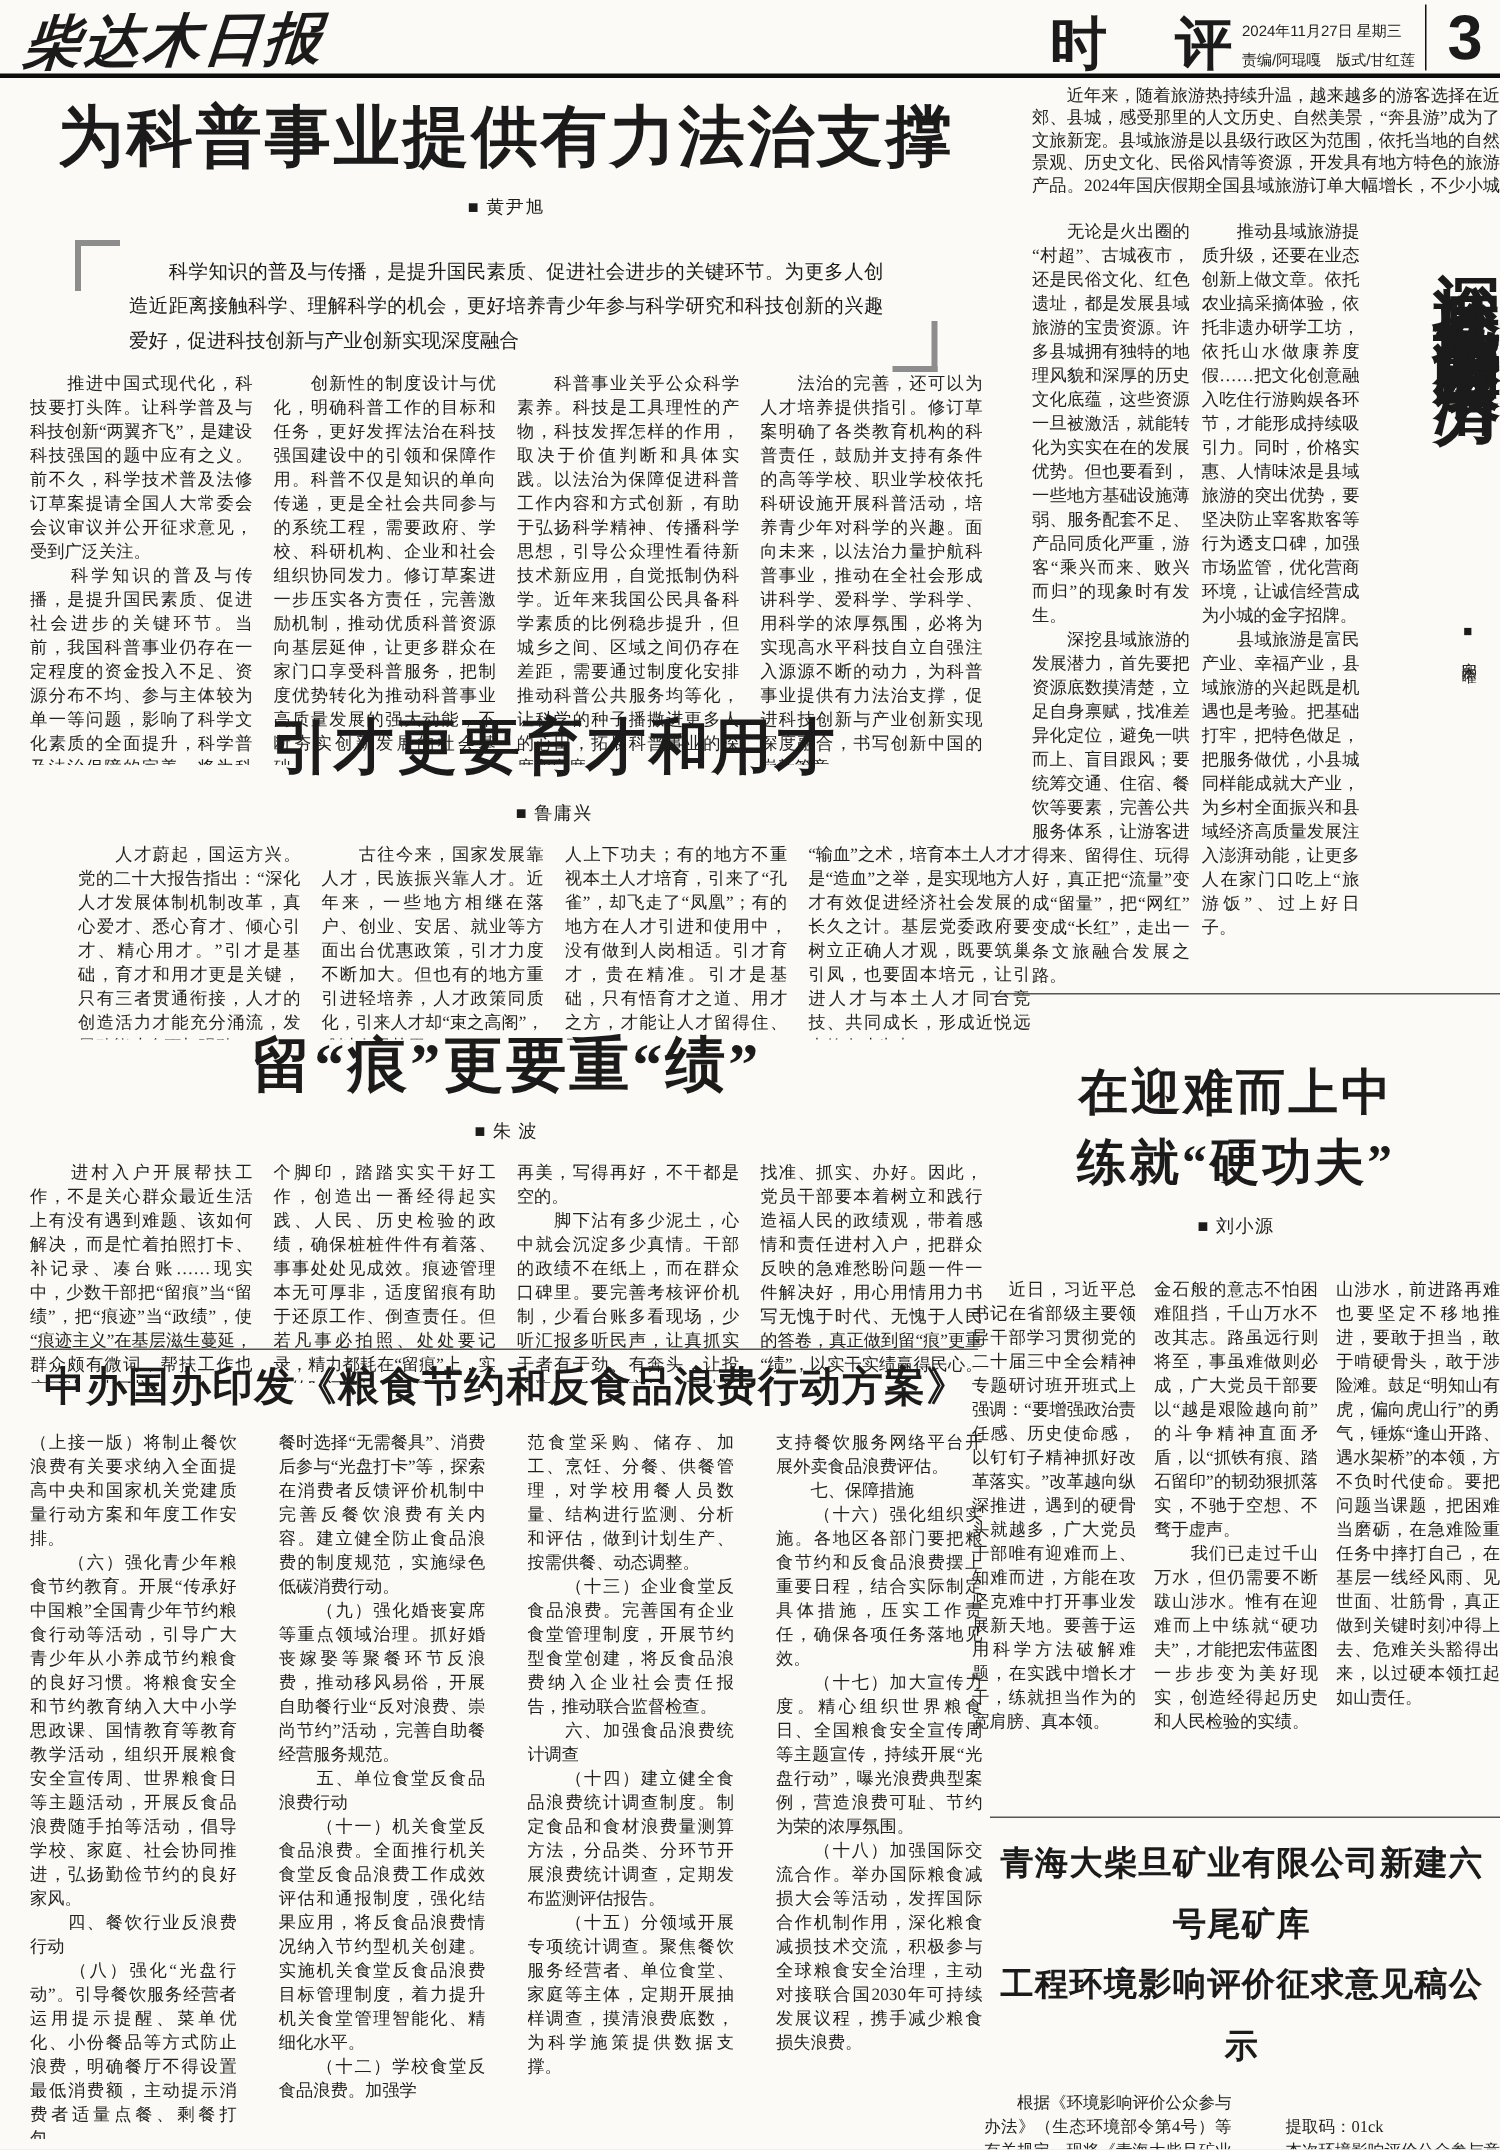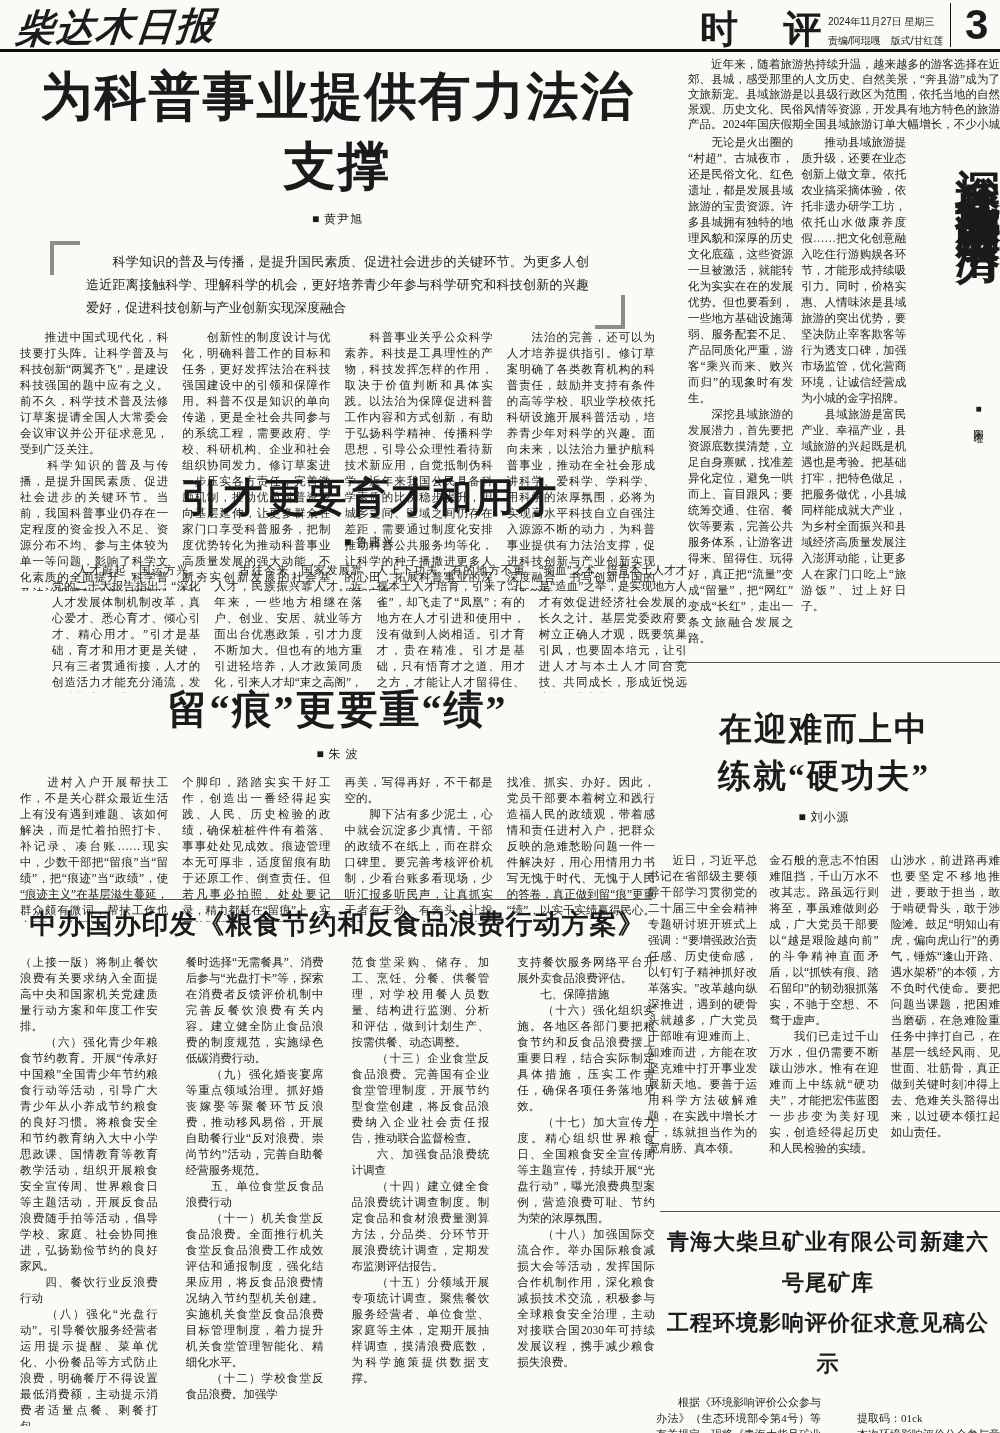--- a/index.html
+++ b/index.html
@@ -32,42 +32,42 @@
   
   .byline { text-align:center; font-size:12px; margin-top:9px; letter-spacing:1px; }
   .cols { display:flex; overflow:hidden; }
   .col {
     flex:1; font-size:11.5px; line-height:16px; text-align:justify;
     white-space:pre-line; overflow:hidden; color:#222;
   }
   .hrule { position:absolute; border-top:1px solid #555; }
   
   .sec-science { position:absolute; left:20px; top:58px; width:635px; }
-  .h-science { text-align:center; font-size:52px; font-weight:900; letter-spacing:2px; padding-top:4px; }
+  .h-science { text-align:center; font-size:44px; font-weight:900; letter-spacing:2px; padding-top:4px; }
   .lead-box { position:relative; margin:13px 30px 0; padding:10px 36px; font-size:13px; line-height:1.75; text-align:justify; white-space:pre-line; }
   .lead-box::before { content:""; position:absolute; left:0; top:0; width:26px; height:30px; border-left:4px solid #8d8d8d; border-top:4px solid #8d8d8d; }
   .lead-box::after  { content:""; position:absolute; right:0; bottom:0; width:26px; height:30px; border-right:4px solid #8d8d8d; border-bottom:4px solid #8d8d8d; }
   .cols-science { height:262px; gap:14px; }
   
   .sec-talent { position:absolute; left:20px; top:470px; width:635px;margin-left:32px; }
   .h-mid { text-align:center; font-size:40px; font-weight:900; letter-spacing:2px; }
   .cols-talent { margin-top:11px; height:131px; gap:14px; }
   
   .sec-marks { position:absolute; left:20px; top:682px; width:635px; }
   .cols-marks { margin-top:11px; height:148px; gap:14px; }
   .rule-grain { left:20px; top:899px; width:632px; }
   
   .sec-grain { position:absolute; left:20px; top:906px; width:635px; }
   .h-grain { text-align:center; font-size:27px; font-weight:700; letter-spacing:1px;
              font-family:"Liberation Sans","DejaVu Sans",sans-serif; }
   .cols-grain { margin-top:12px; height:472px; gap:28px; }
   
   .sec-county { position:absolute; left:688px; top:57px; width:312px; }
   .county-intro { font-size:11.5px; line-height:15px; height:74px; overflow:hidden; text-align:justify; color:#222; }
-  .county-body { display:flex; margin-top:3px; height:528px; }
+  .county-body { display:flex; margin-top:16px; height:528px; }
   .ccol { width:108px; margin-right:8px; font-size:11.5px; line-height:16px; text-align:justify; white-space:pre-line; overflow:hidden; color:#222; }
   .vhead { writing-mode:vertical-rl; height:528px; width:88px; text-align:start; }
   .vhead .vh-title { font-size:45px; font-weight:900; letter-spacing:7px; line-height:1; }
   .vhead .vh-byline { font-size:10px; padding-top:188px; letter-spacing:2px; }
   .rule-county { left:660px; top:662px; width:340px; }
   
   .sec-hard { position:absolute; left:648px; top:670px; width:352px; }
   .h-hard { text-align:center; font-size:33px; font-weight:900; line-height:1.42; letter-spacing:2px;margin-top:36px; }
   .cols-hard { margin-top:26px; height:366px; gap:12px; }
   .rule-notice { left:660px; top:1211px; width:340px; }

